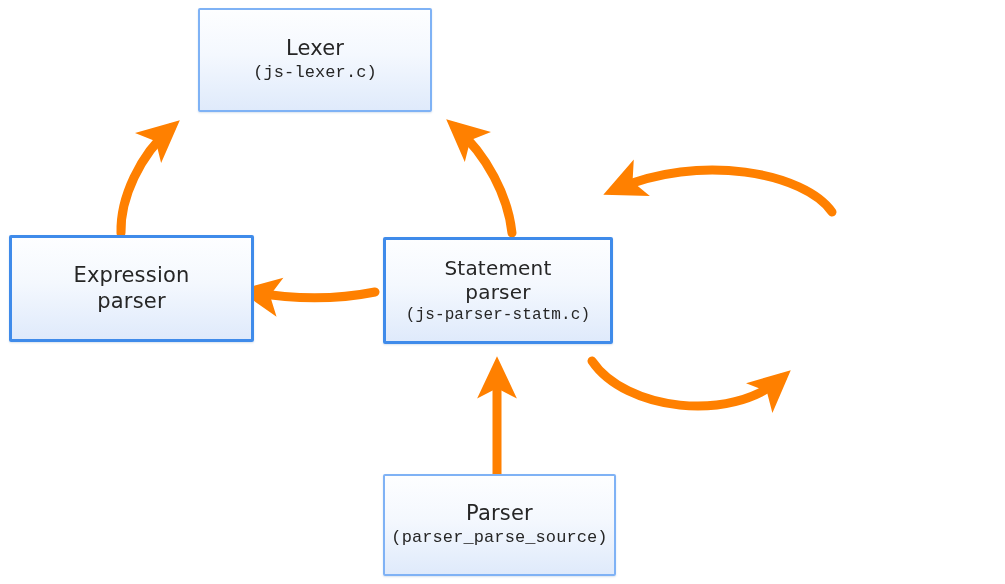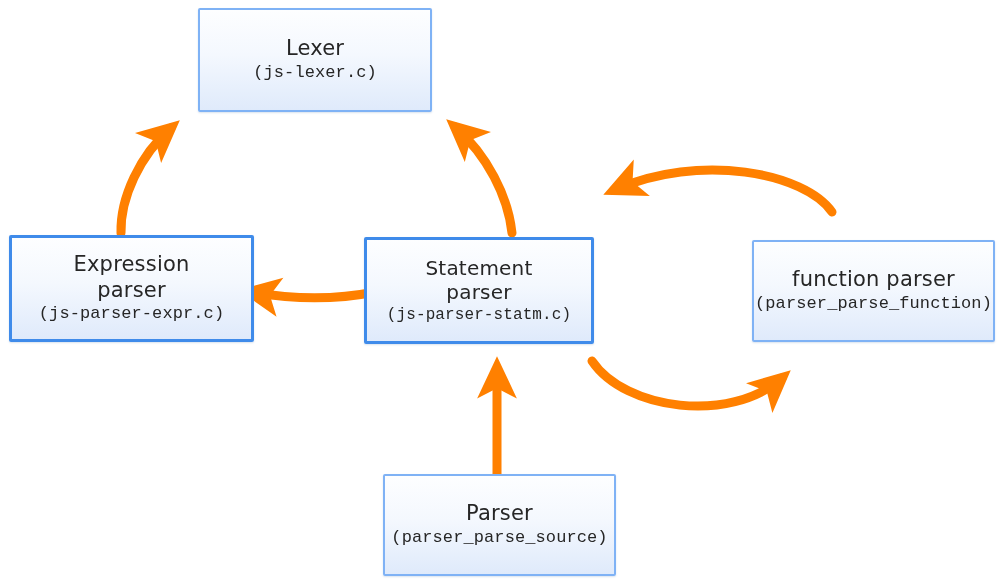--- a/index.html
+++ b/index.html
@@ -95,32 +95,27 @@
   </svg>
 
   <div class="node thin" style="left:198px; top:8px; width:234px; height:104px;">
     <div class="node-title">Lexer</div>
     <div class="node-sub">(js-lexer.c)</div>
   </div>
 
   <div class="node thick" style="left:9px; top:235px; width:245px; height:107px;">
     <div class="node-title">Expression</div>
     <div class="node-title">parser</div>
-    <div class="node-sub">(js-parser-expr.c)</div>
   </div>
 
-  <div class="node thick" style="left:364px; top:237px; width:230px; height:107px;">
+  <div class="node thick" style="left:383px; top:237px; width:230px; height:107px;">
     <div class="node-title small">Statement</div>
     <div class="node-title small">parser</div>
     <div class="node-sub small">(js-parser-statm.c)</div>
   </div>
 
-  <div class="node thin" style="left:752px; top:240px; width:243px; height:102px;">
-    <div class="node-title">function parser</div>
-    <div class="node-sub">(parser_parse_function)</div>
-  </div>
 
   <div class="node thin" style="left:383px; top:474px; width:233px; height:102px;">
     <div class="node-title">Parser</div>
     <div class="node-sub">(parser_parse_source)</div>
   </div>
 
 </div>
 
 </body></html>

